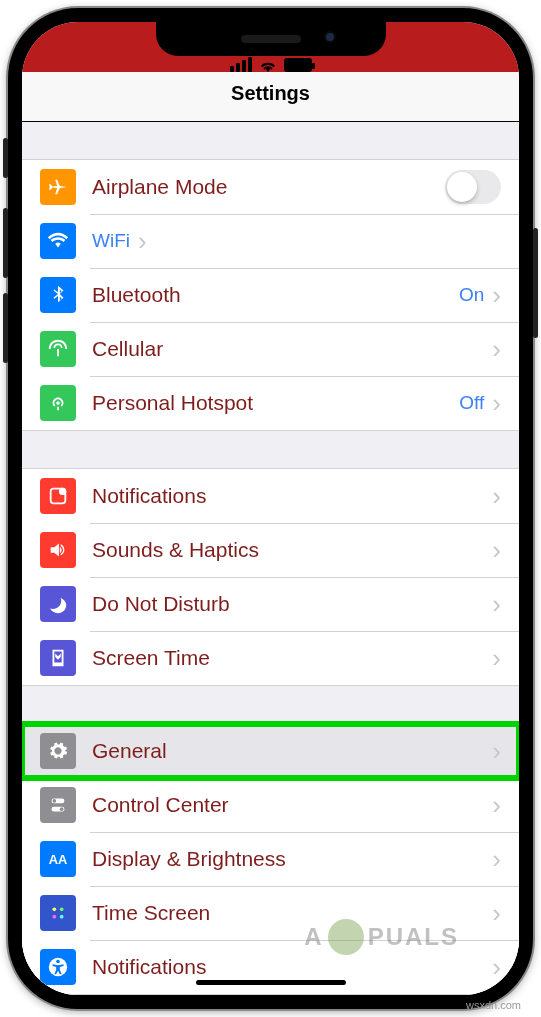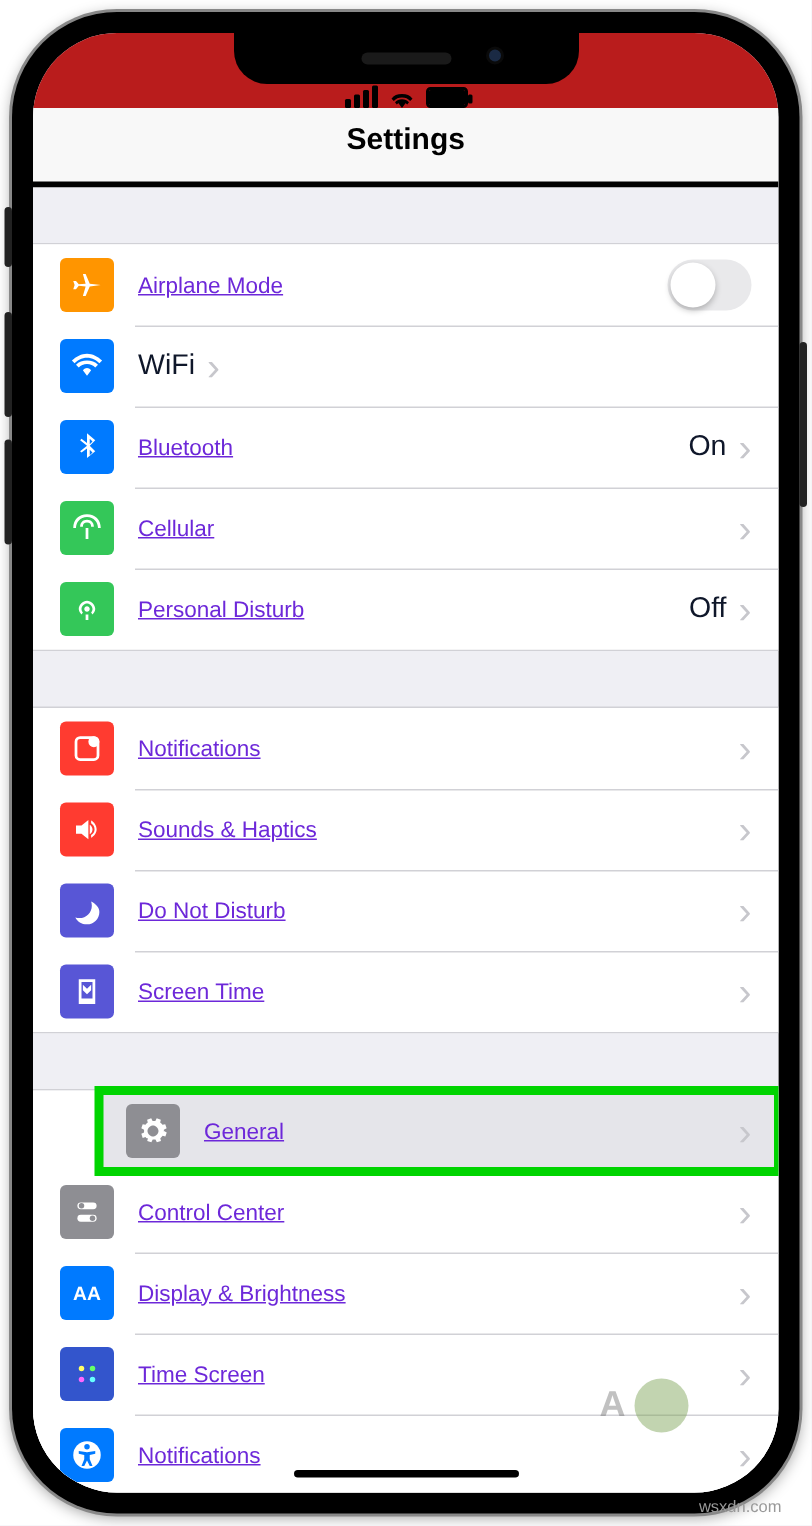--- a/index.html
+++ b/index.html
@@ -52,53 +52,52 @@
   .signal i:nth-child(1){height:6px} .signal i:nth-child(2){height:9px}
   .signal i:nth-child(3){height:12px} .signal i:nth-child(4){height:15px}
   .wifi { width:20px; height:14px; }
   .battery { width:28px; height:14px; border:2px solid #000; border-radius:3px; position:relative;}
   .battery:after { content:""; position:absolute; right:-5px; top:3px; width:3px; height:6px; background:#000; border-radius:1px;}
   .battery i { display:block; width:100%; height:100%; background:#000; border-radius:1px;}
 
   .header {
     background:#f8f8f8; text-align:center; padding: 10px 0 16px;
     font-size:20px; font-weight:600;
-    border-bottom:4px solid #000000;
+    border-bottom:1px solid #000000;
   }
   .spacer { height:38px; background:#efeff4; border-bottom:1px solid #d1d1d6;}
   .group { background:#fff; }
   .row {
     display:flex; align-items:center; min-height:54px;
     padding: 4px 18px 4px 18px; background:#fff; position:relative;
   }
   .row + .row:before {
     content:""; position:absolute; top:0; left:68px; right:0; height:1px; background:#d1d1d6;
   }
   .group { border-bottom:1px solid #d1d1d6; }
   .icon {
     width:36px; height:36px; border-radius:4px; margin-right:16px;
     display:flex; align-items:center; justify-content:center; flex:none;
   }
   .icon svg { width:22px; height:22px; fill:#fff; }
-  .label { font-size:15px; color:#6d28d9; flex:1;text-decoration:underline; }
-  .value { font-size:19px; color:#0f172a; margin-right:8px;}
+  .label { font-size:21px; color:#7f1d1d; flex:1; }
+  .value { font-size:19px; color:#3b82f6; margin-right:8px;}
   .chev { color:#c7c7cc; font-size:26px; font-weight:300; line-height:1;}
   .toggle {
     width:56px; height:34px; background:#e9e9eb; border-radius:17px; position:relative;
   }
   .toggle i {
     position:absolute; left:2px; top:2px; width:30px; height:30px; background:#fff;
     border-radius:50%; box-shadow:0 2px 4px rgba(0,0,0,0.25);
   }
   .highlight {
     outline: 6px solid #00d400;
     outline-offset:-3px;
     background:#e5e5ea !important;
     z-index:2;
-    margin-left:44px;
   }
   .homebar {
     position:absolute; bottom:10px; left:50%; transform:translateX(-50%);
     width:150px; height:5px; background:#000; border-radius:3px;
   }
   .watermark {
     position:absolute; right:60px; bottom:40px;
     font-size:24px; font-weight:700; color:rgba(100,100,100,0.4);
     letter-spacing:2px; display:flex; align-items:center; gap:4px;
   }
@@ -181,21 +180,21 @@
             </span>
             <span class="label">Cellular</span>
             <span class="chev">›</span>
           </div>
           <div class="row">
             <span class="icon" style="background: rgb(52, 199, 89);">
               <svg viewBox="0 0 24 24">
                 <path d="M8 12c0-2 2-4 4-4s4 2 4 4c0 1-.5 2-1 2.5l1 1.5c1-1 2-2.5 2-4 0-3-3-6-6-6s-6 3-6 6c0 1.5 1 3 2 4l1-1.5c-.5-.5-1-1.5-1-2.5zm4-2c1 0 2 1 2 2s-1 2-2 2-2-1-2-2 1-2 2-2zm-1 6h2v4h-2z"></path>
               </svg>
             </span>
-            <span class="label">Personal Disturb</span>
+            <span class="label">Personal Hotspot</span>
             <span class="value">Off</span>
             <span class="chev">›</span>
           </div>
         </div>
         <div class="spacer"></div>
         <div class="group">
           <div class="row">
             <span class="icon" style="background: rgb(255, 59, 48);">
               <svg viewBox="0 0 24 24">
                 <rect x="4" y="4" width="16" height="16" rx="3" fill="none" stroke="#fff" stroke-width="2"></rect>
@@ -288,17 +287,18 @@
             </span>
             <span class="label">Notifications</span>
             <span class="chev">›</span>
           </div>
         </div>
       </div>
 
     <div class="watermark">
       <span>A</span>
       <span class="face"></span>
+      <span>PUALS</span>
     </div>
     <div class="homebar"></div>
   </div>
   <span class="srcnote">wsxdn.com</span>
 </div>
 
 </body></html>

